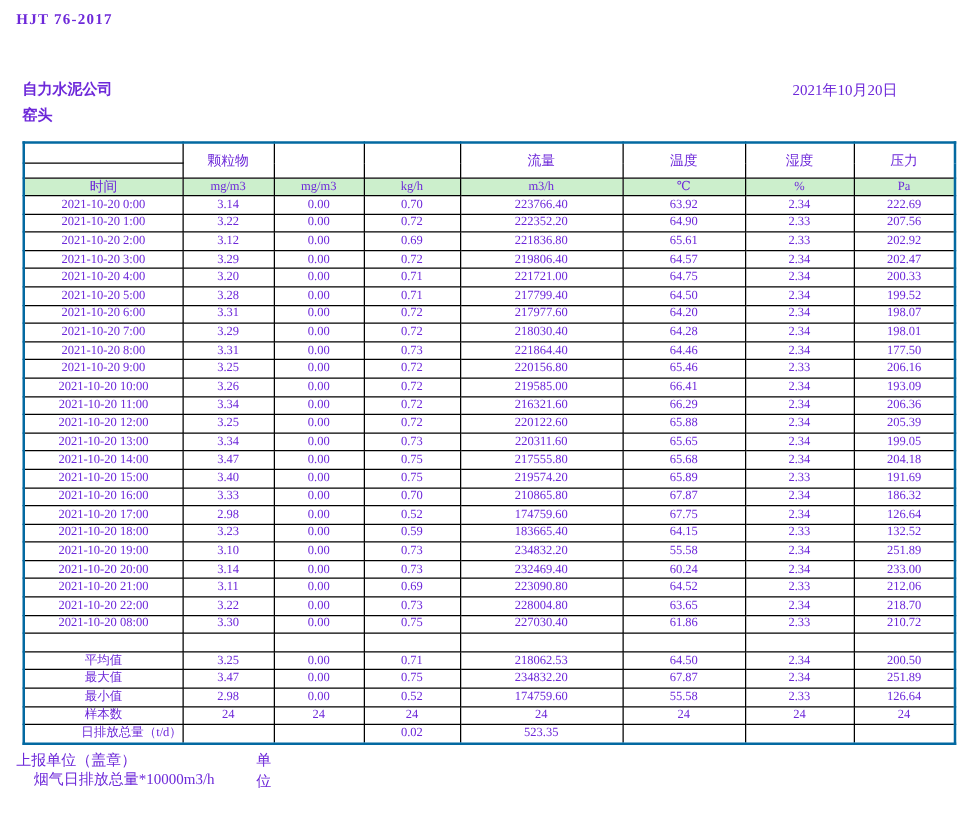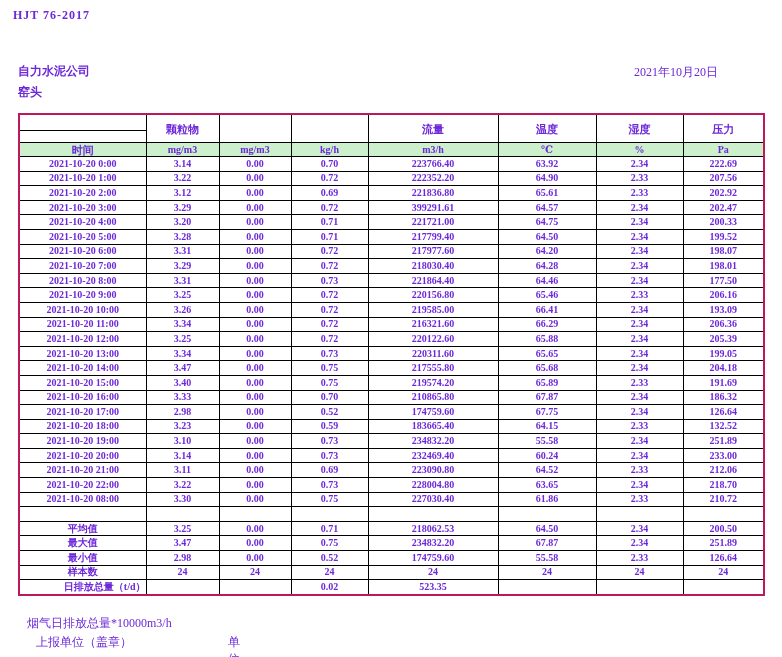--- a/index.html
+++ b/index.html
@@ -54,22 +54,21 @@
     top: 64px;
     font-size: 12px;
   }
   table.report {
     position: absolute;
     left: 18px;
     top: 113px;
     width: 745px;
     border-collapse: collapse;
     table-layout: fixed;
-    border: 2px solid #be185d;
-    font-weight: bold;
+    border: 2px solid #0369a1;
   }
   table.report td {
     border: 1px solid #000000;
     font-size: 10px;
     line-height: 12px;
     text-align: center;
     vertical-align: middle;
     padding: 0;
     height: 13.6px;
     overflow: hidden;
@@ -96,23 +95,22 @@
   .footer-note {
     position: absolute;
     left: 13px;
     top: 615px;
     font-size: 12px;
     margin-left: 14px;
   }
   .footer-line {
     position: absolute;
     left: 13px;
-    top: 634px;
+    top: 600px;
     font-size: 12px;
-    margin-left: 23px;
   }
   .footer-line .unit-label {
     position: absolute;
     left: 192px;
     top: 0;
   }
 </style>
 </head>
 <body>
 
@@ -191,21 +189,21 @@
       <td>65.61</td>
       <td>2.33</td>
       <td>202.92</td>
     </tr>
 
     <tr>
       <td>2021-10-20 3:00</td>
       <td>3.29</td>
       <td>0.00</td>
       <td>0.72</td>
-      <td>399291.61</td>
+      <td>219806.40</td>
       <td>64.57</td>
       <td>2.34</td>
       <td>202.47</td>
     </tr>
 
     <tr>
       <td>2021-10-20 4:00</td>
       <td>3.20</td>
       <td>0.00</td>
       <td>0.71</td>

